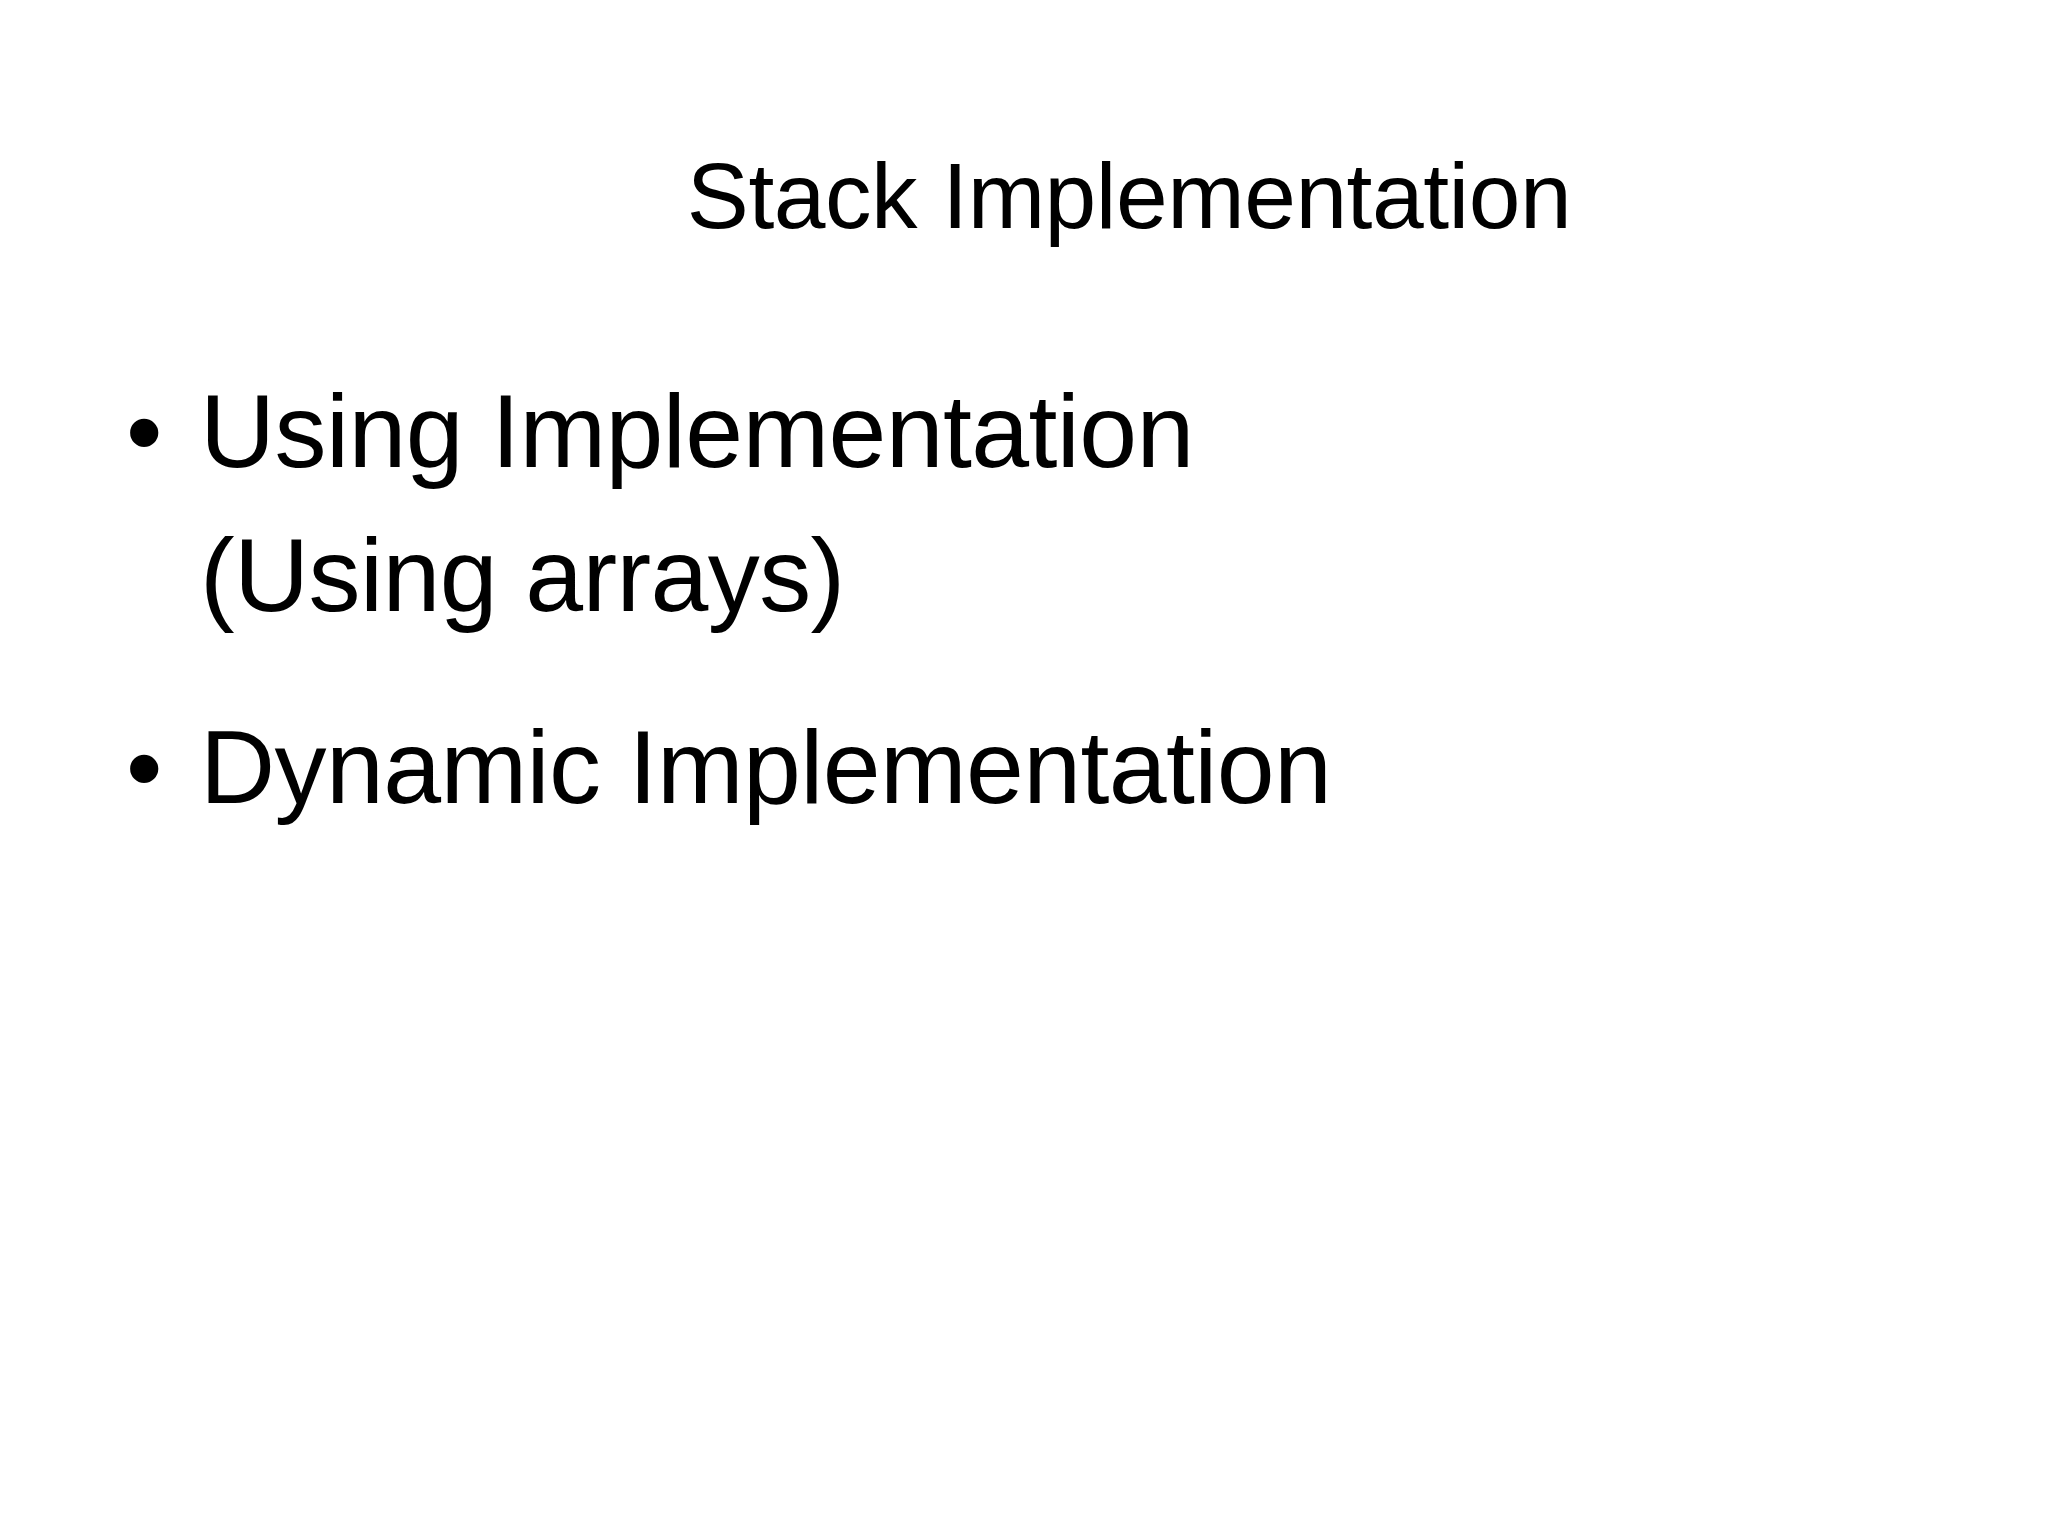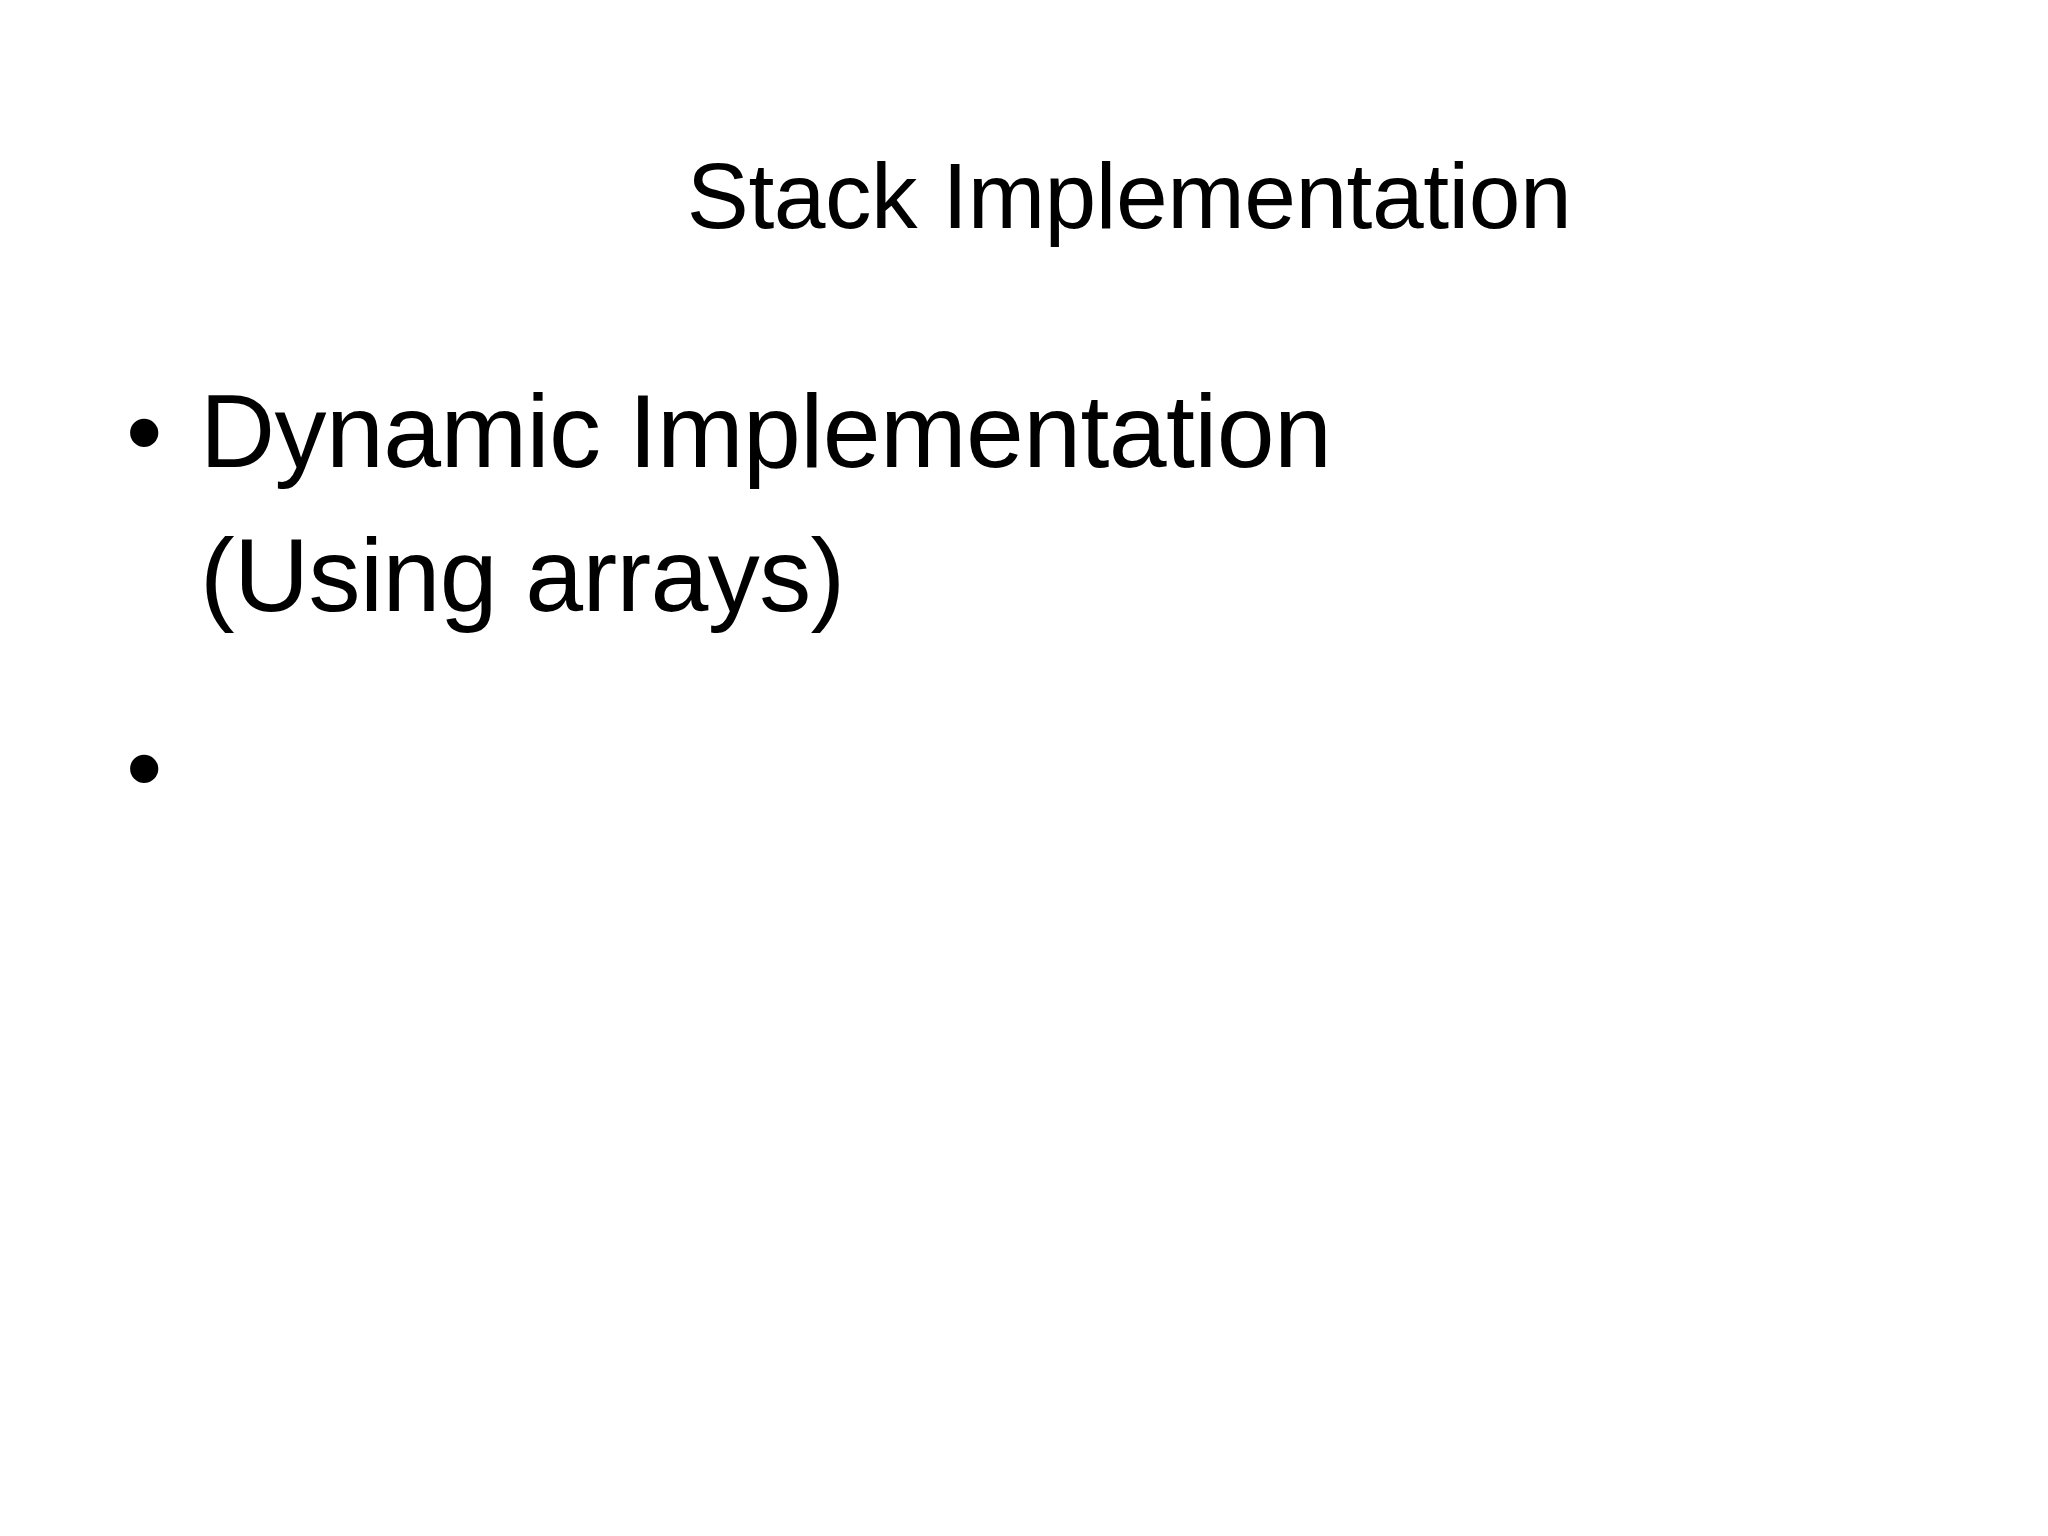--- a/index.html
+++ b/index.html
@@ -91,31 +91,32 @@
 <body>
 
 <div class="slide" style="background: rgb(255, 255, 255); color: rgb(0, 0, 0);">
 
   <div class="slide-title">Stack Implementation</div>
 
   <div class="body-block">
 
     <div class="body-line bullet-line">
       <span class="bullet-mark">•</span>
-      <span>Dynamic Implementation</span>
+      <span>Using Implementation</span>
     </div>
 
     <div class="gap-sm"></div>
 
     <div class="body-line cont-line indent-extra">
       <span>(Using arrays)</span>
     </div>
 
     <div class="gap-md"></div>
 
     <div class="body-line bullet-line">
       <span class="bullet-mark">•</span>
+      <span>Dynamic Implementation</span>
     </div>
 
 
   </div>
 
 </div>
 
 </body></html>

